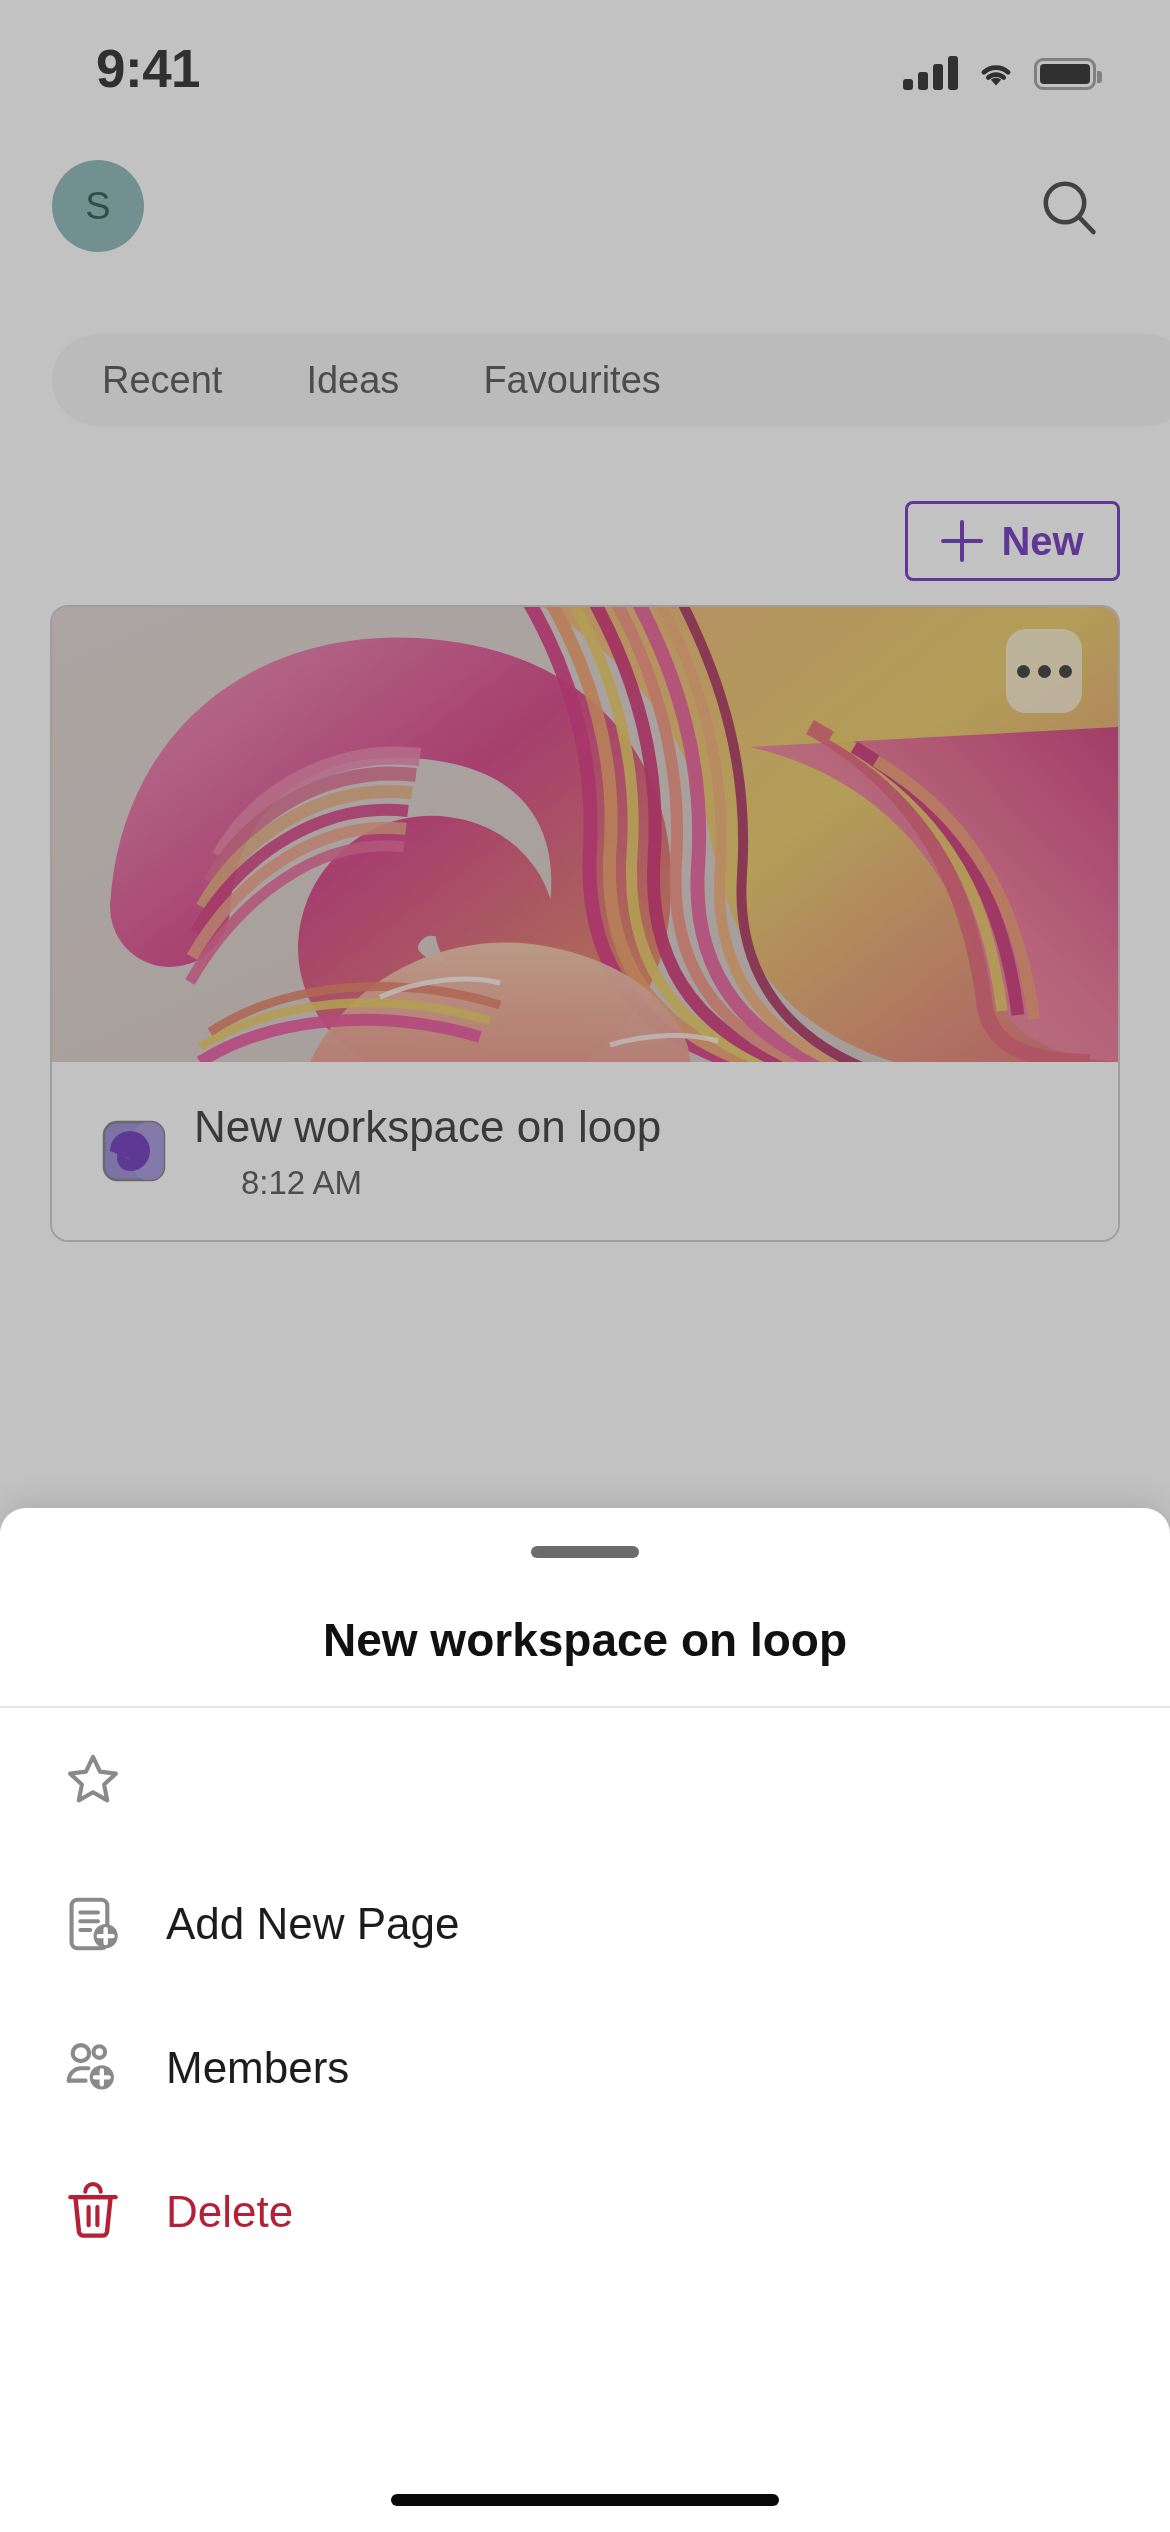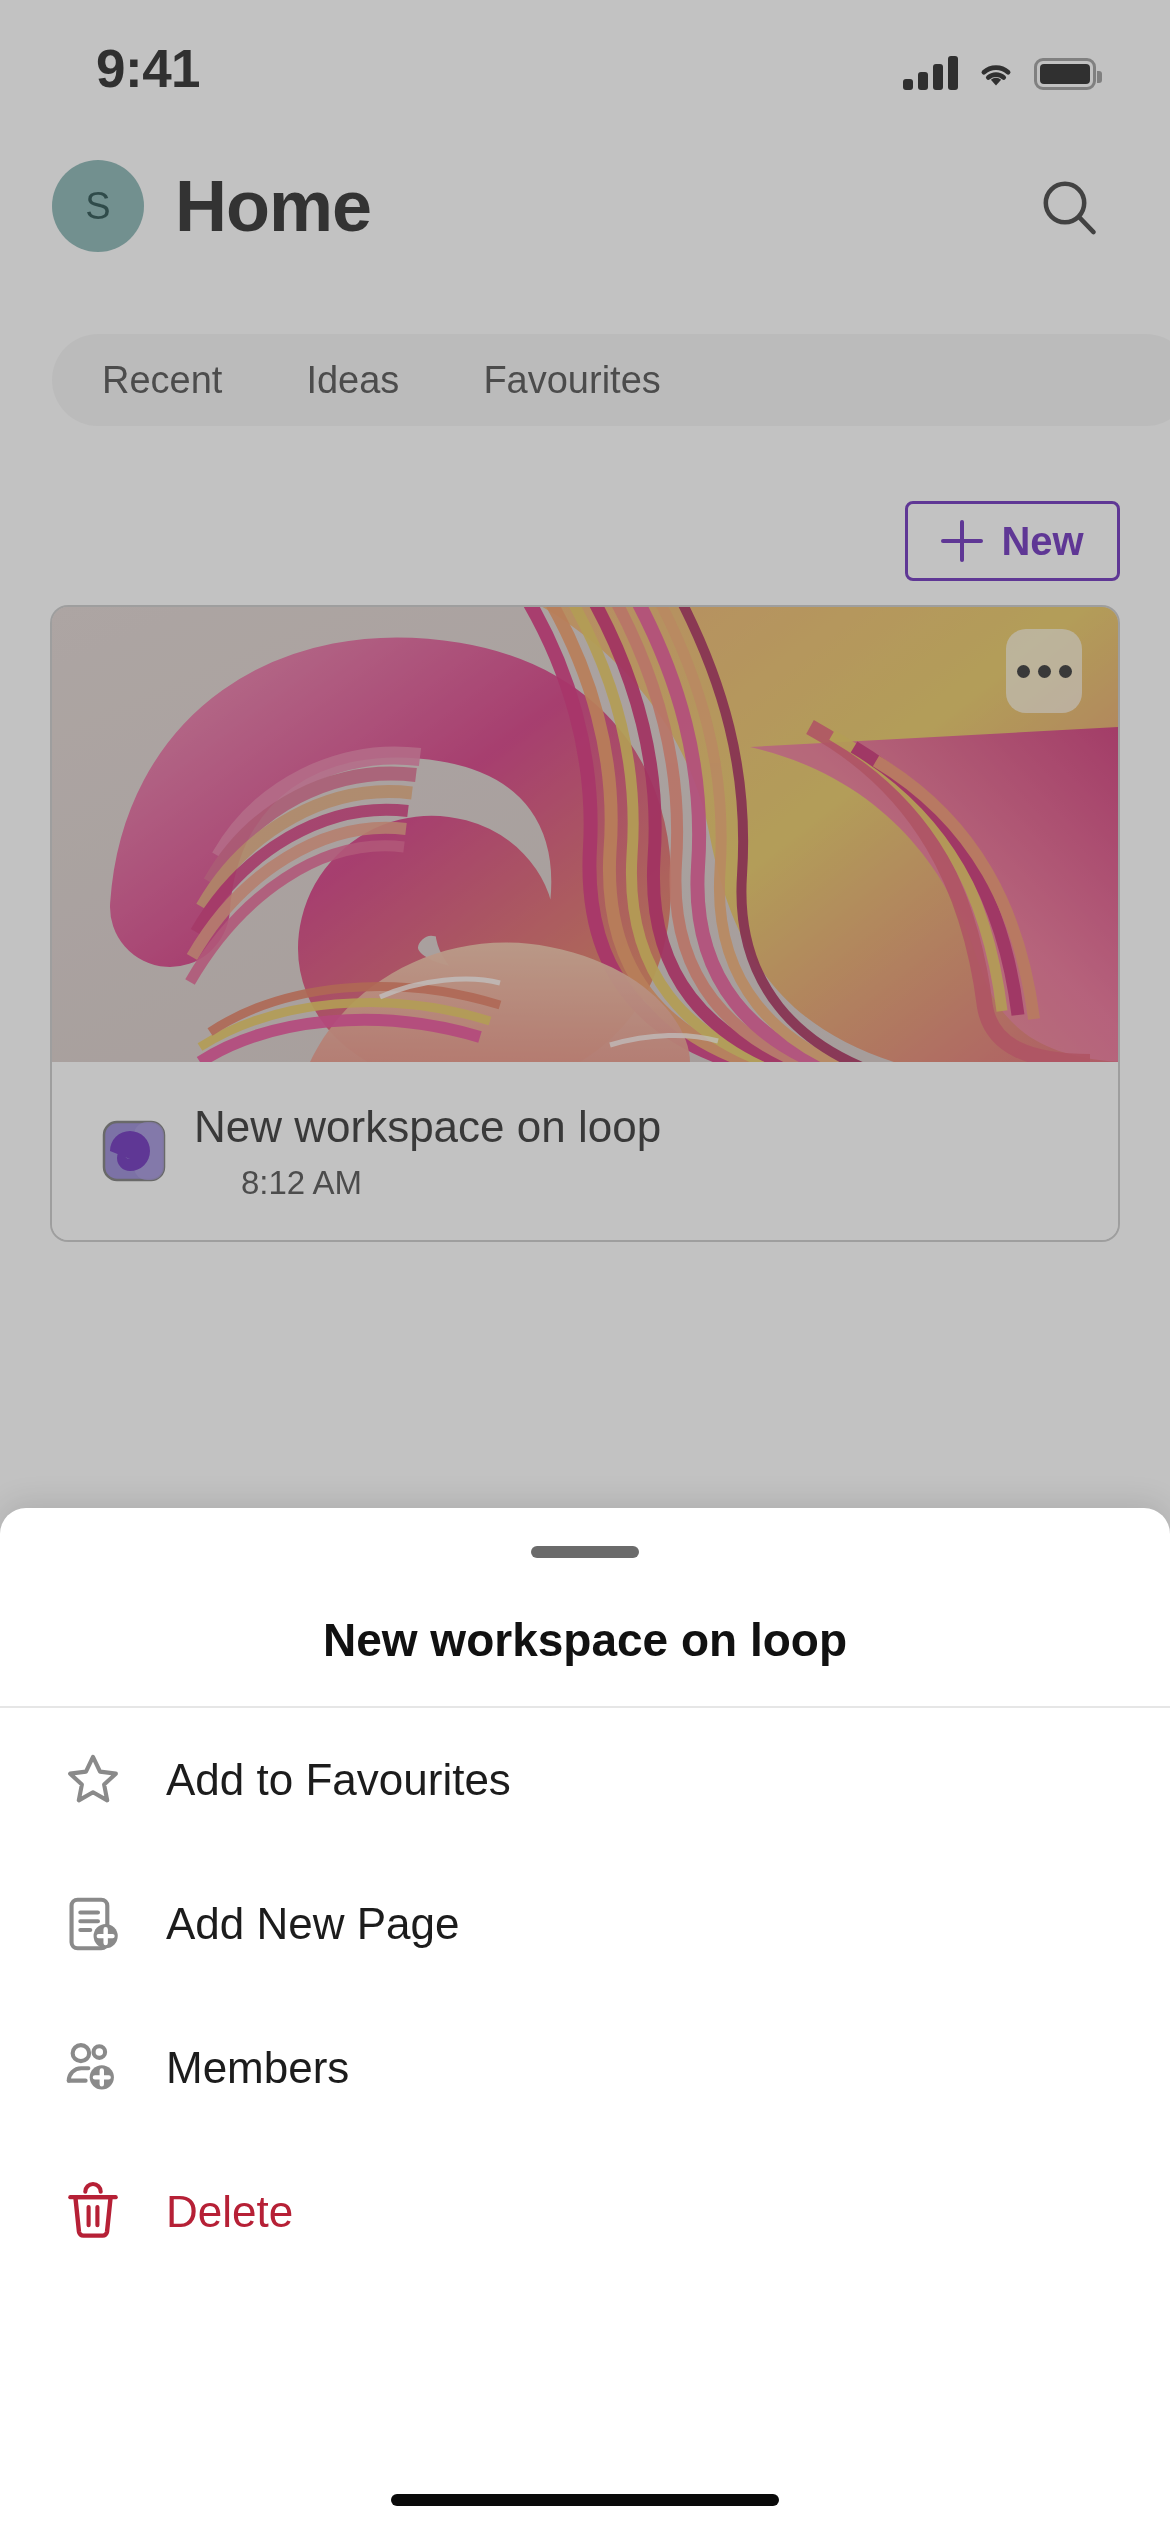--- a/index.html
+++ b/index.html
@@ -251,21 +251,20 @@
         <span class="batt">
             <span></span>
           </span>
       </div>
     </div>
 
     <div id="header">
       <div id="avatar">
         <span>S</span>
       </div>
-      <div id="page-title">Home</div>
       <div id="search-icon-btn">
         <svg viewBox="0 0 24 24" width="64" height="64">
           <circle cx="10.5" cy="10.5" r="7.2" stroke="#2b2b2b" stroke-width="1.7" fill="none"></circle>
           <line x1="15.8" y1="15.8" x2="21.2" y2="21.4" stroke="#2b2b2b" stroke-width="1.7" stroke-linecap="round"></line>
         </svg>
       </div>
     </div>
 
     <div id="tab-bar">
       <div class="tab">
@@ -388,21 +387,20 @@
     <div id="sheet-divider"></div>
 
     <div id="menu-list">
 
       <div class="menu-item">
         <span class="menu-icon">
           <svg viewBox="0 0 24 24" width="66" height="66">
             <path d="M12 3.6 l2.55 5.37 5.75 0.72 -4.25 3.98 1.12 5.73 -5.17 -2.93 -5.17 2.93 1.12 -5.73 -4.25 -3.98 5.75 -0.72 Z" fill="none" stroke="#8a8a8a" stroke-width="1.5" stroke-linejoin="round"></path>
           </svg>
         </span>
-        <span class="menu-label">Add to Favourites</span>
       </div>
 
       <div class="menu-item">
         <span class="menu-icon">
           <svg viewBox="0 0 24 24" width="66" height="66">
             <rect x="4.2" y="3.2" width="13" height="17.6" rx="2.2" fill="none" stroke="#8a8a8a" stroke-width="1.5"></rect>
             <path d="M7.4 7.8 h6.4 M7.4 11.0 h6.4 M7.4 14.2 h3.6" stroke="#8a8a8a" stroke-width="1.5" stroke-linecap="round"></path>
             <circle cx="16.6" cy="16.4" r="4.4" fill="#8a8a8a"></circle>
             <path d="M16.6 13.9 v5 M14.1 16.4 h5" stroke="#ffffff" stroke-width="1.6" stroke-linecap="round"></path>
           </svg>

